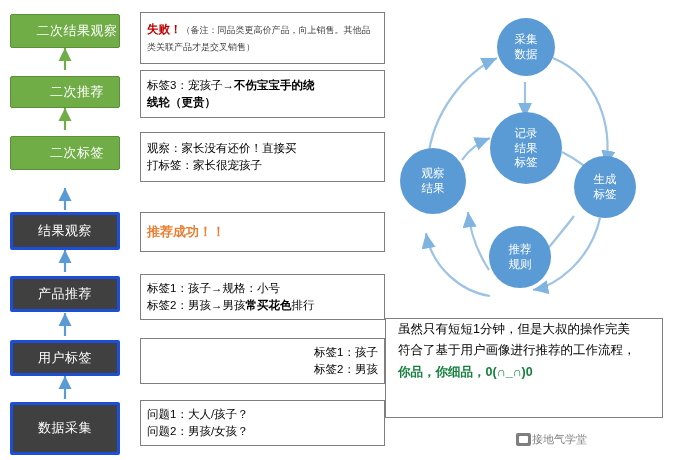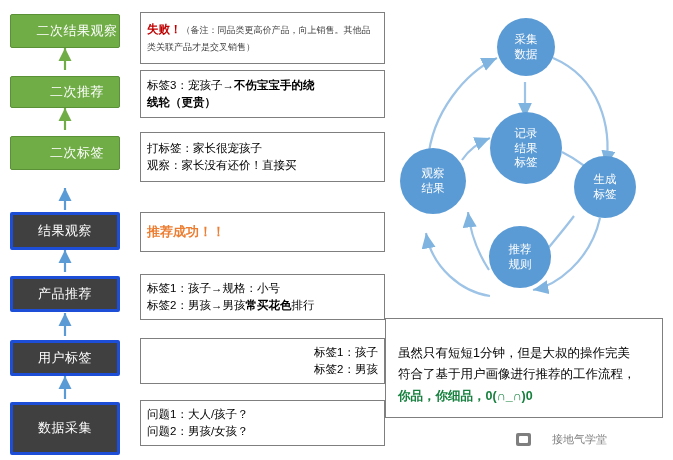--- a/index.html
+++ b/index.html
@@ -79,32 +79,32 @@
   }
   
   .summary {
     position: absolute;
     box-sizing: border-box;
     border: 1px solid #7f7f7f;
     background: #ffffff;
     font-size: 12.5px;
     line-height: 1.7;
     color: #000000;
-    padding: 24px 12px;
+    padding: 0 12px;
   }
   .summary .hl {
     color: #15803d;
     font-weight: bold;
   }
   
   .watermark {
     position: absolute;
     display: flex;
     align-items: center;
-    gap: 21px;
+    gap: 1px;
     color: #7f7f7f;
     font-size: 11px;
   }
   .wm-logo {
     width: 15px;
     height: 13px;
     background: #7f7f7f;
     border-radius: 2px;
     position: relative;
   }
@@ -180,22 +180,22 @@
 </div>
 
 <div class="note" style="left:140px; top:70px; width:245px; height:48px;">
   <div class="line">
     <span>标签3：宠孩子→</span><span class="b">不伤宝宝手的绕</span>
   </div>
   <div class="line b">线轮（更贵）</div>
 </div>
 
 <div class="note" style="left:140px; top:132px; width:245px; height:50px;">
+  <div class="line">观察：家长没有还价！直接买</div>
   <div class="line">打标签：家长很宠孩子</div>
-  <div class="line">观察：家长没有还价！直接买</div>
 </div>
 
 <div class="note" style="left:140px; top:212px; width:245px; height:40px;">
   <div class="line orange-bold">推荐成功！！</div>
 </div>
 
 <div class="note" style="left:140px; top:274px; width:245px; height:46px;">
   <div class="line">标签1：孩子→规格：小号</div>
   <div class="line">
     <span>标签2：男孩→男孩</span><span class="b">常买花色</span><span>排行</span>

